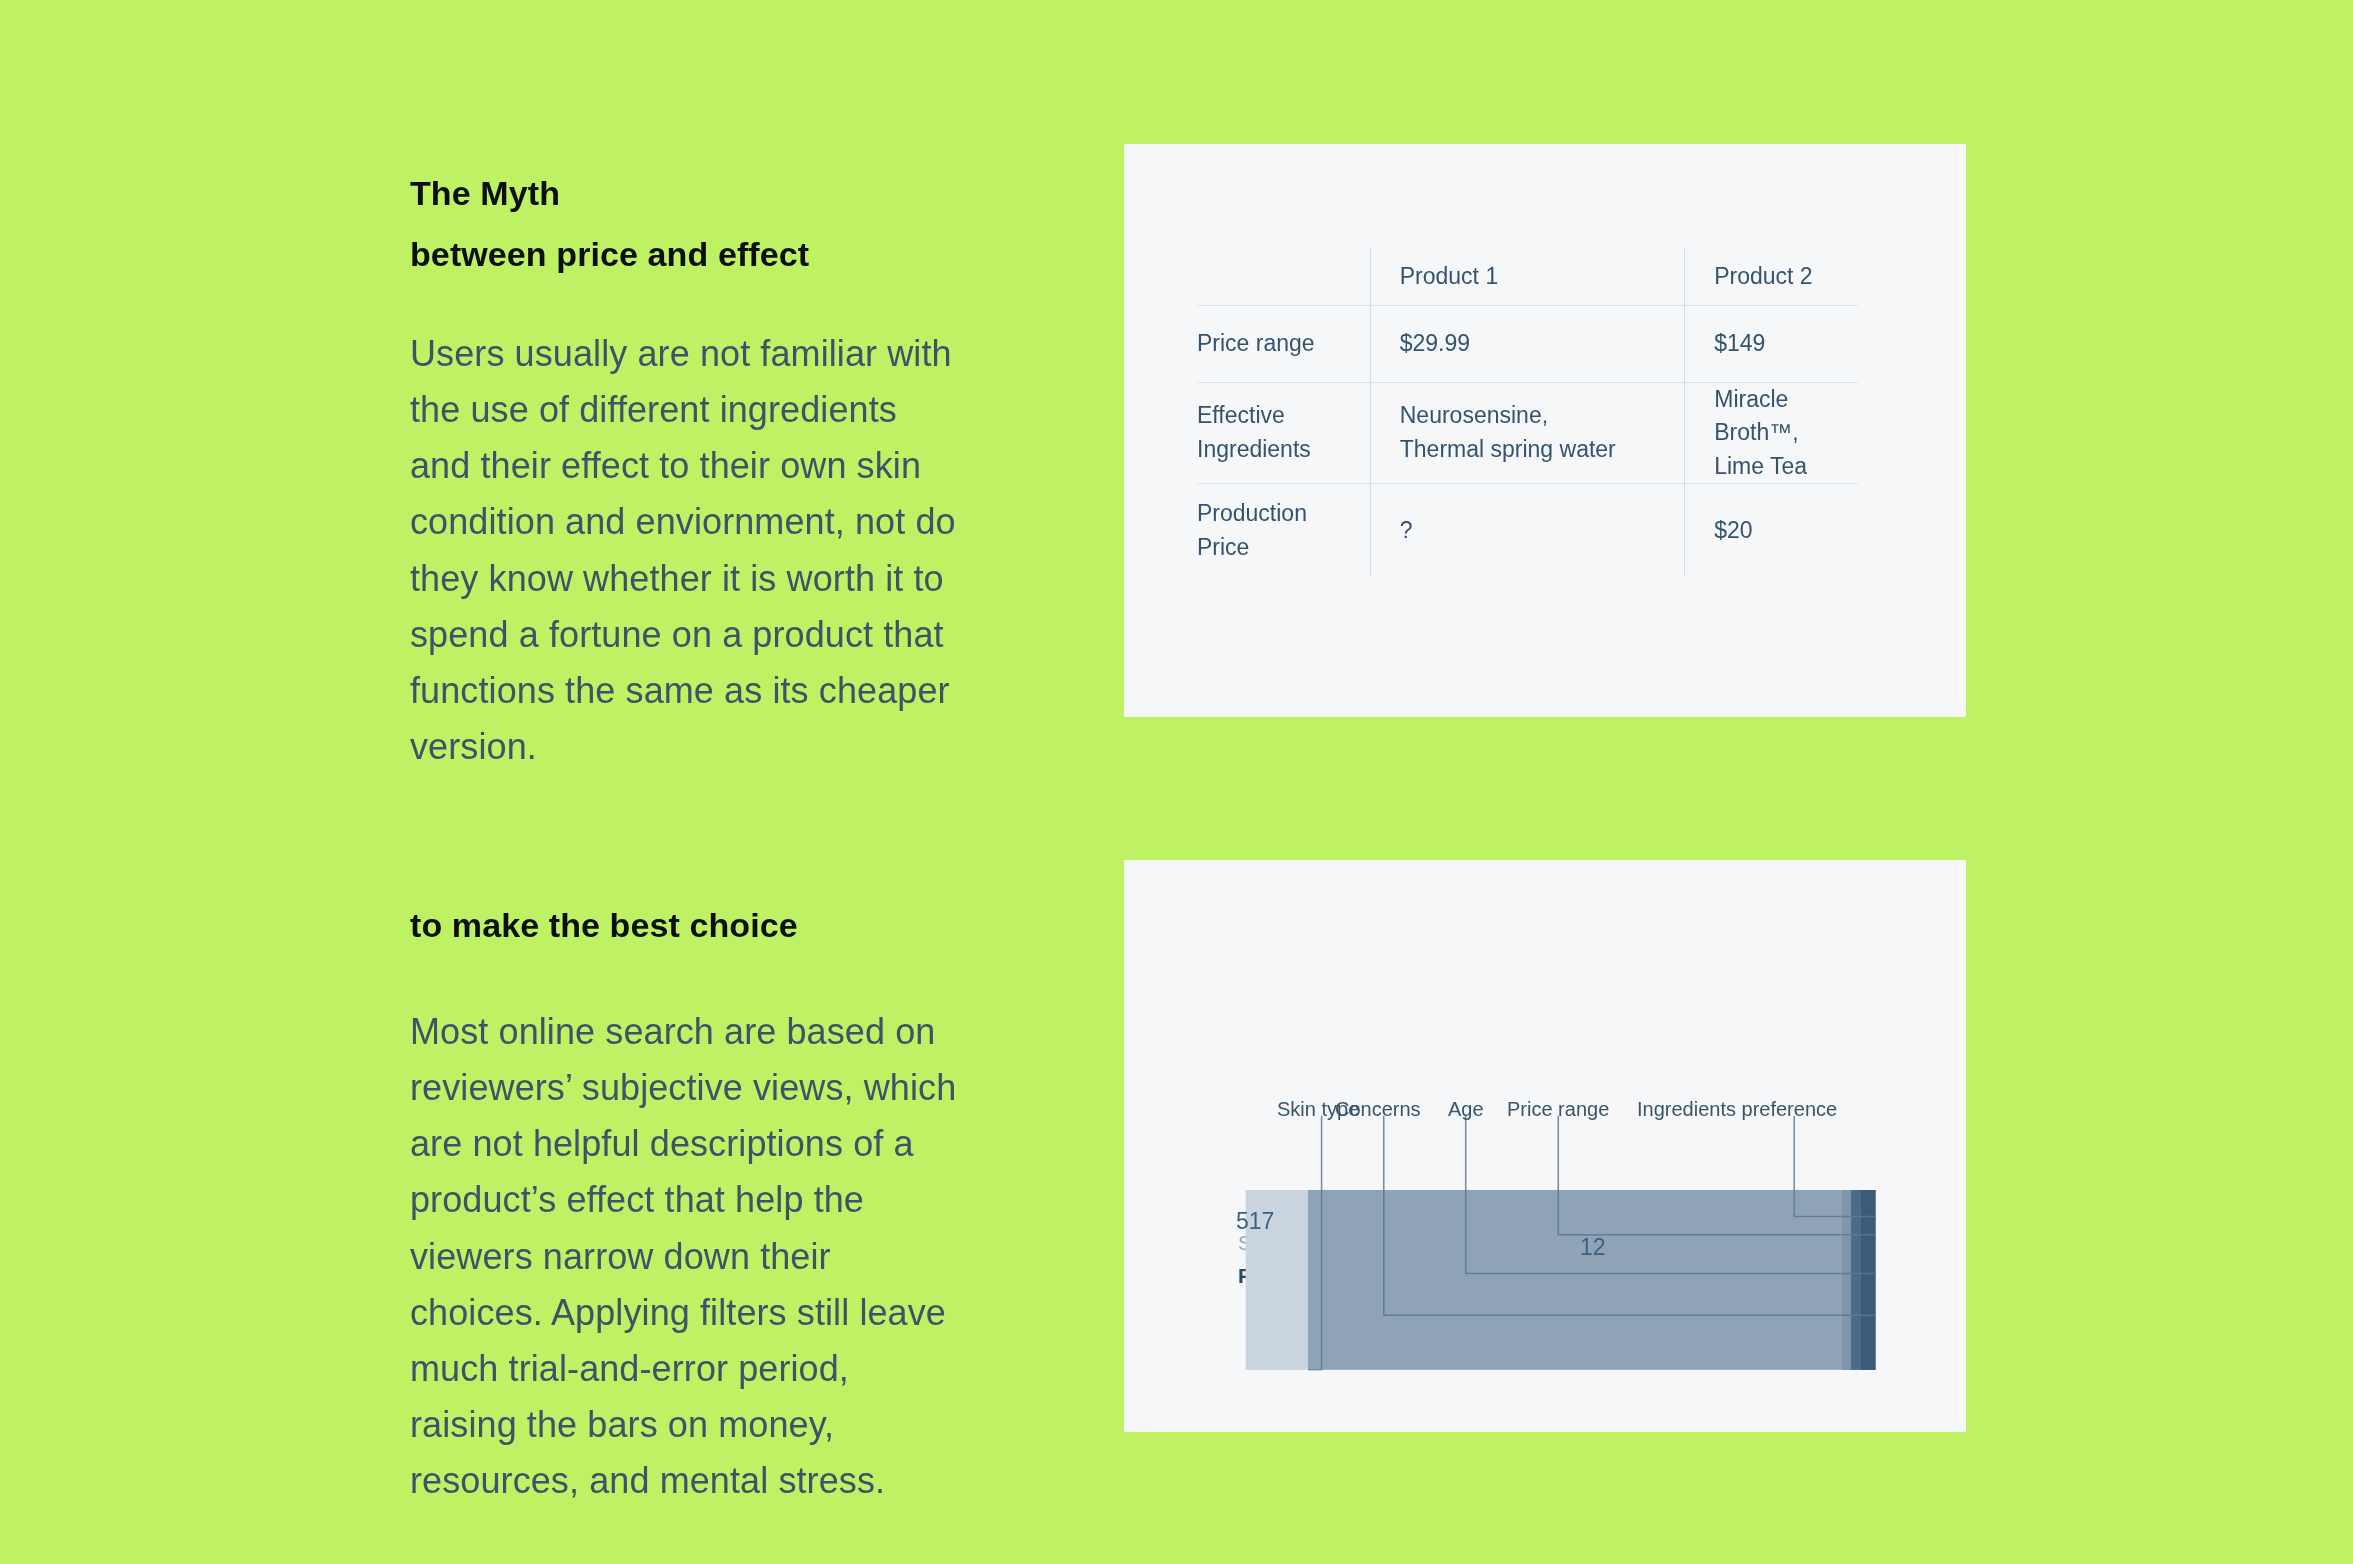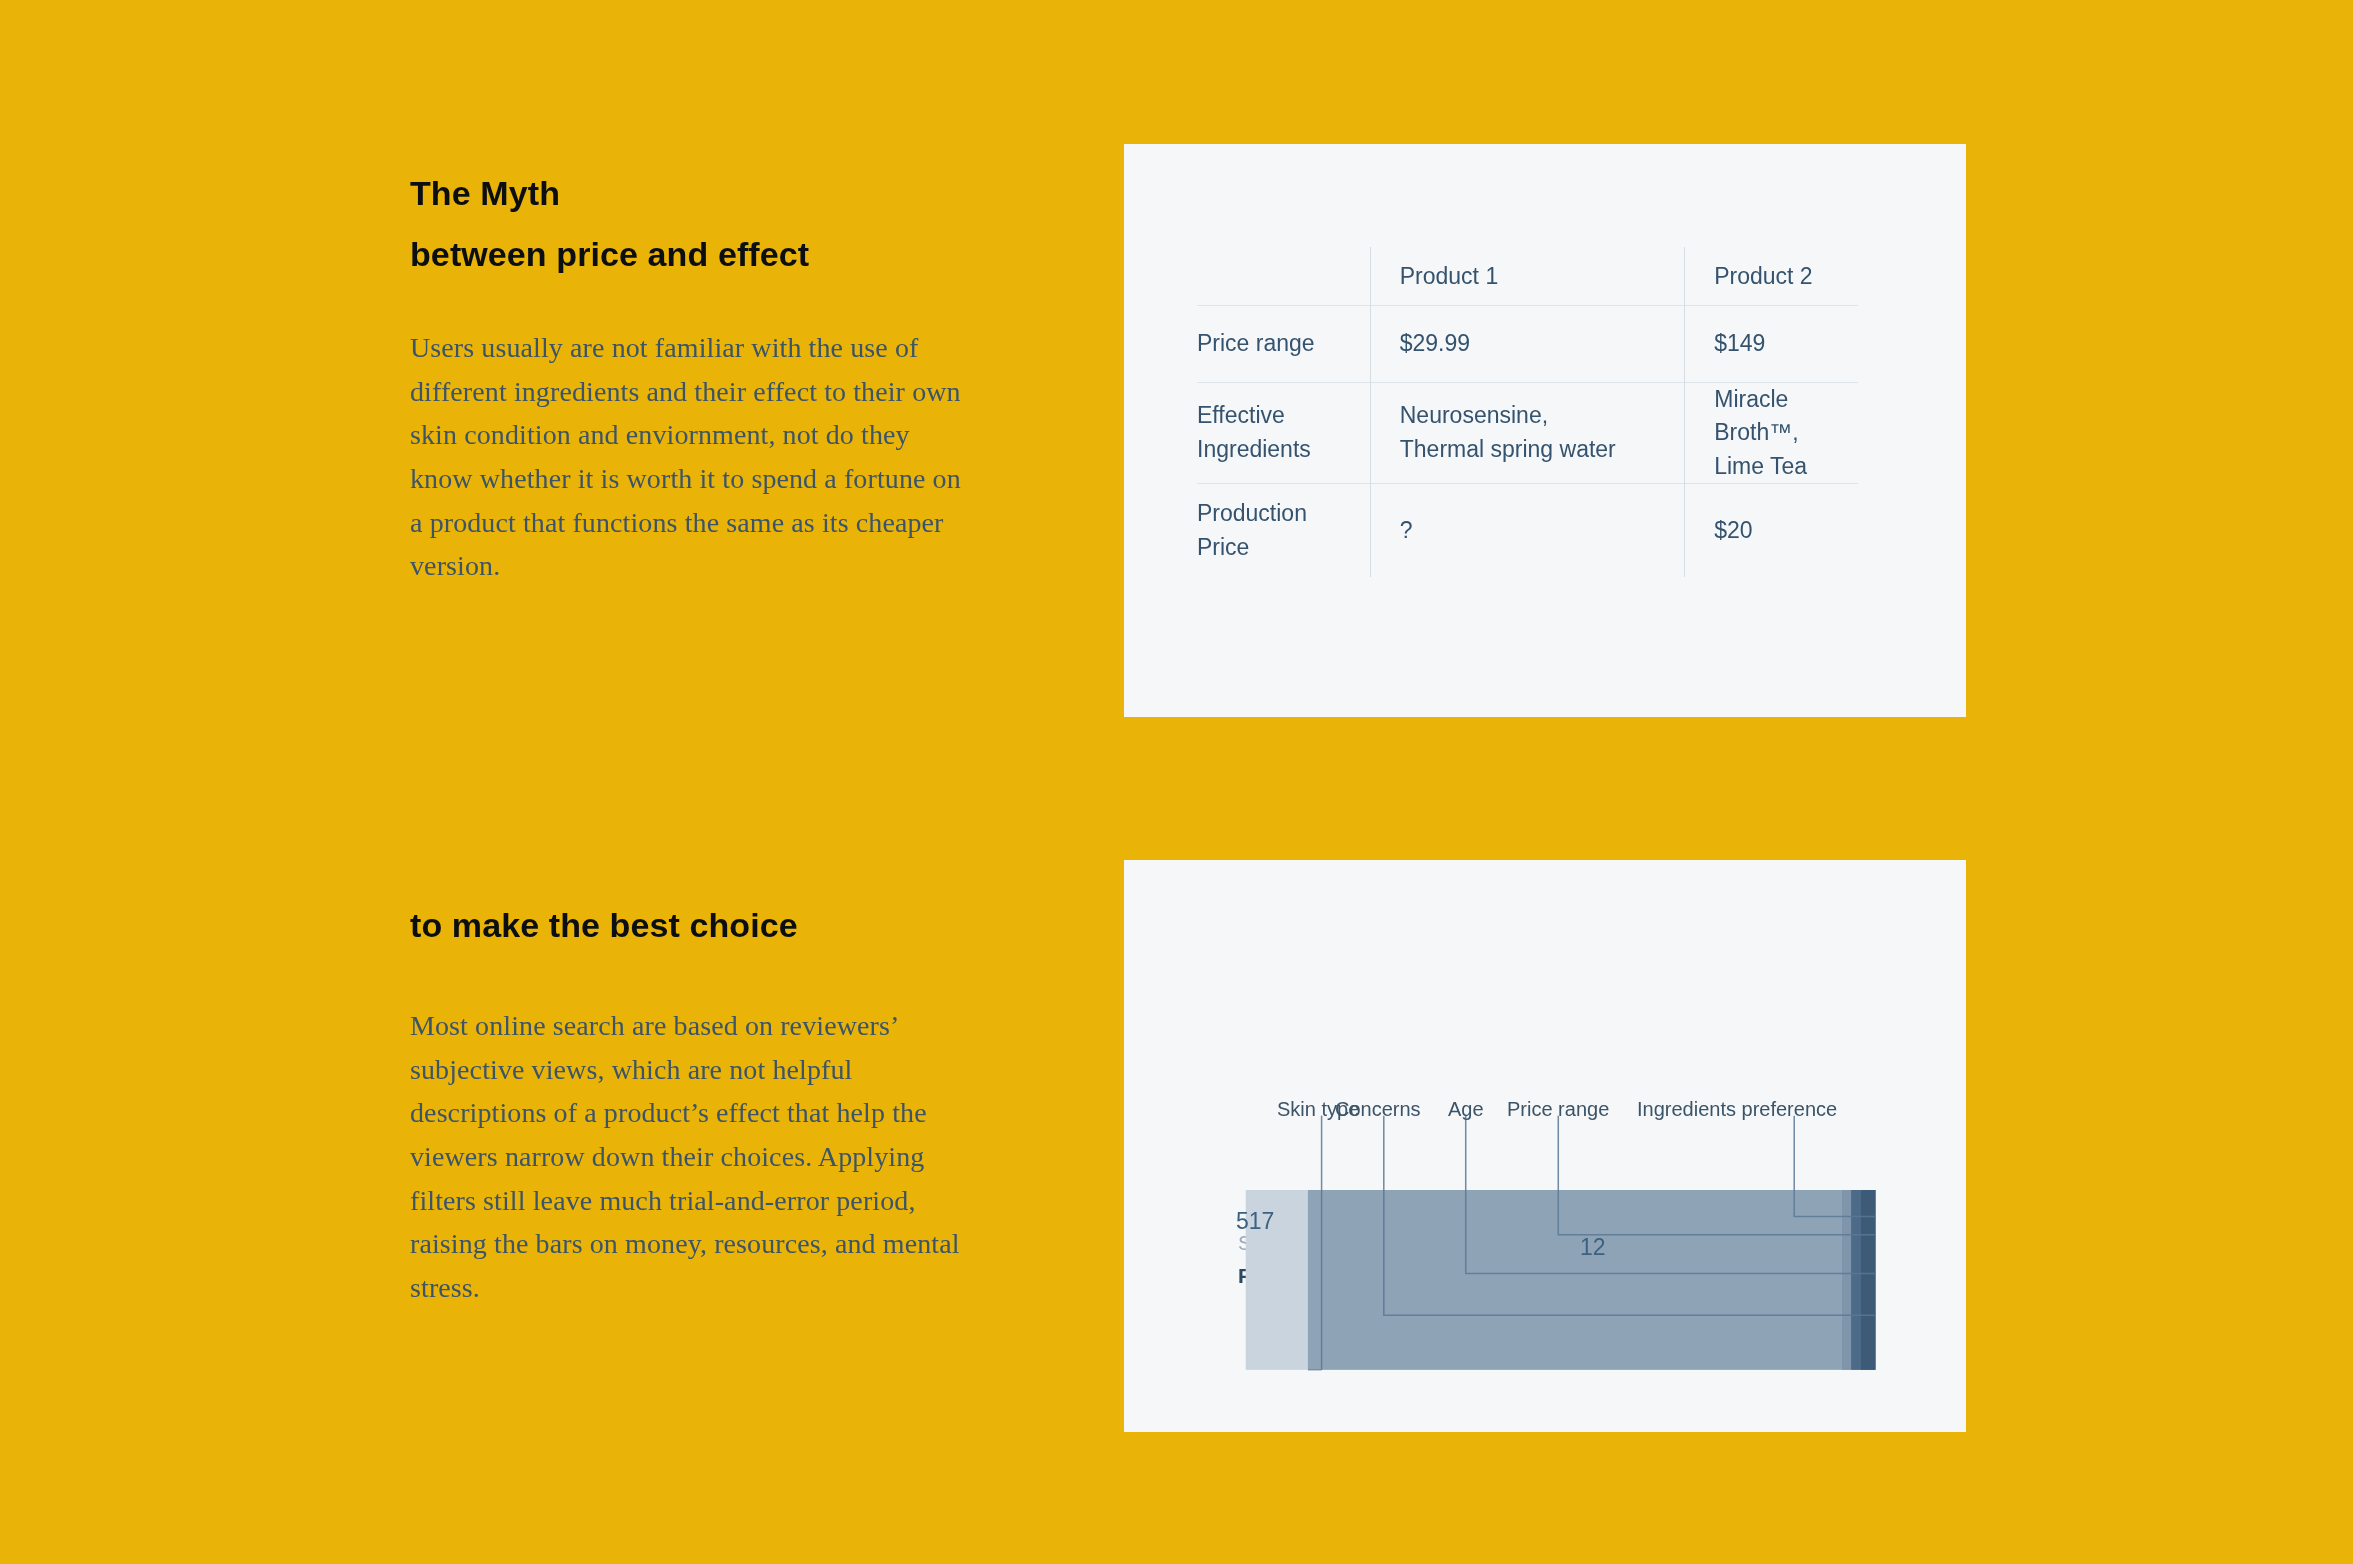--- a/index.html
+++ b/index.html
@@ -10,21 +10,21 @@
   body {
     width: 2354px;
     height: 1564px;
     position: relative;
     font-family: "Liberation Sans", sans-serif;
     overflow: hidden;
   }
   .page {
     position: absolute;
     inset: 0;
-    background: #eab308;
+    background: #bef264;
   }
 
   
   .textblock {
     position: absolute;
     left: 410px;
     width: 554px;
   }
   .sec1 { top: 176px; }
   .sec2 { top: 908px; }
@@ -34,25 +34,24 @@
     font-weight: 700;
     color: #0c0f12;
     letter-spacing: 0.1px;
     line-height: 1.0;
   }
   .head-line.l1 { margin-bottom: 27px; }
   .head-line.l2 { margin-bottom: 0; }
 
   .body-copy {
     margin-top: 55px;
-    font-size: 28px;
+    font-size: 36px;
     line-height: 1.56;
     color: #3b5468;
     letter-spacing: 0.1px;
-    font-family: Liberation Serif, serif;
   }
   .sec2 .body-copy { margin-top: 62px; }
 
   
   .card {
     position: absolute;
     background: #f5f7f9;
   }
   #card-table {
     left: 1124px;

